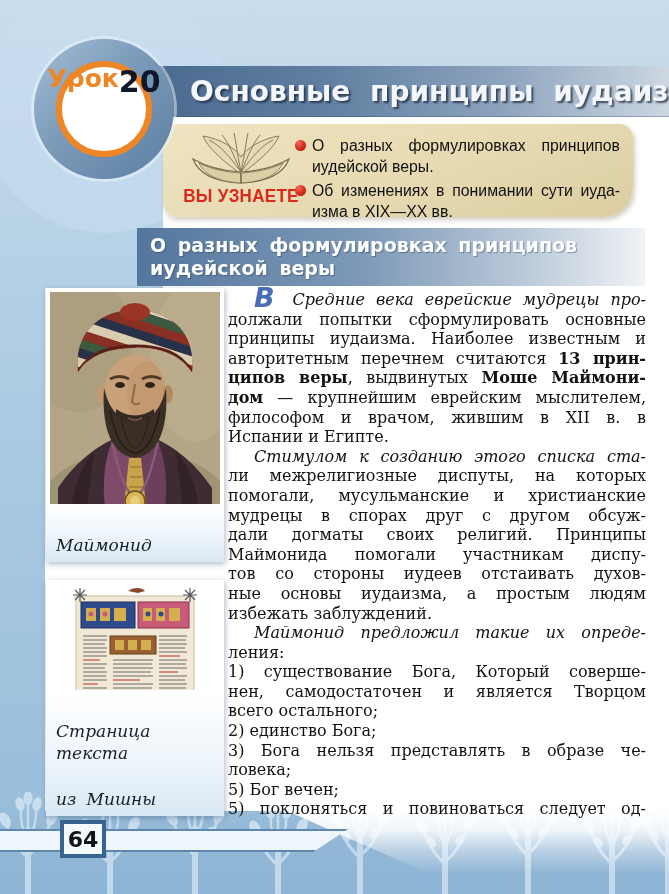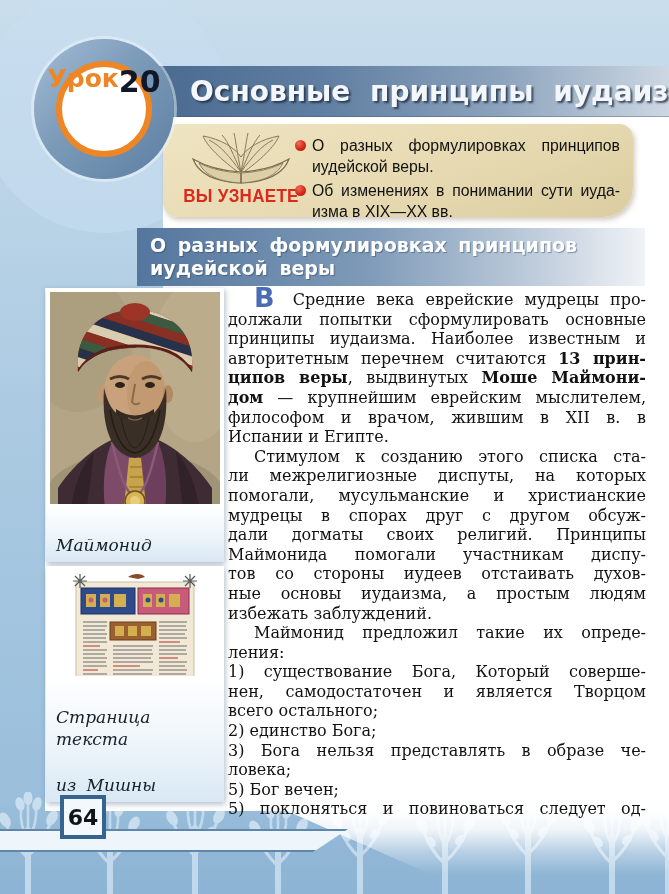--- a/index.html
+++ b/index.html
@@ -60,42 +60,42 @@
   .section-bar{position:absolute;left:137px;top:228px;width:508px;height:58px;z-index:4;
     background:linear-gradient(90deg,#54769e 0%,#7e9ab8 45%,#c2cfdd 80%,#f0f3f6 100%);
     padding:6px 0 0 13px;}
   .section-bar .ln{font-family:"DejaVu Sans",sans-serif;font-weight:bold;font-size:19px;line-height:23px;
     color:#fdfefe;word-spacing:5px;text-shadow:1px 1px 1px rgba(40,55,80,.45);}
 
   
   .figcard{position:absolute;left:46px;width:178px;background:#fff;z-index:3;
     box-shadow:1px 2px 6px rgba(50,80,110,.4);}
   .figcard.f1{top:288px;height:274px;}
-  .figcard.f2{top:566px;height:236px;}
+  .figcard.f2{top:580px;height:236px;}
   .figimg{position:absolute;left:4px;top:4px;}
   .figcap{position:absolute;left:0;bottom:0;width:100%;padding:6px 6px 6px 10px;
     background:linear-gradient(180deg,#ffffff 0%,#eef5fa 55%,#d9e8f4 100%);}
   .figcap .ln{font-family:"DejaVu Serif",serif;font-style:italic;font-size:17px;line-height:22px;
     color:#16202a;word-spacing:5px;margin-top:24px;}
 
   
   .article{position:absolute;left:228px;top:290px;width:418px;z-index:3;}
   .article .tl{font-family:"DejaVu Serif",serif;font-size:16px;line-height:19.6px;color:#121212;
     text-align:justify;text-align-last:justify;}
   .article .tl.end{text-align-last:left;}
-  .article .para.ind .tl:first-child{text-indent:26px;}
+  .article .para.ind .tl:first-child{text-indent:26px;font-style:italic;}
   .article b{font-weight:bold;}
   .dropcap{font-family:"DejaVu Sans",sans-serif;font-weight:bold;color:#4a6cb5;
     font-size:27px;line-height:1px;margin-right:7px;vertical-align:-2px;}
 
   
   .page-band{position:absolute;left:0;top:829px;width:348px;height:23px;z-index:3;
     background:#eef5fb;border-top:2px solid #5e87ab;border-bottom:2px solid #5e87ab;
     clip-path:polygon(0 0,100% 0,90% 100%,0 100%);}
-  .page-num-box{position:absolute;left:60px;top:795px;width:46px;height:44px;z-index:4;
+  .page-num-box{position:absolute;left:60px;top:820px;width:46px;height:38px;z-index:4;
     background:#f3f8fc;border:4px solid #36648e;display:flex;align-items:center;justify-content:center;
     font-family:"DejaVu Sans",sans-serif;font-weight:bold;font-size:22px;color:#101418;}
 </style>
 </head>
 <body>
 
 <div class="stage">
 
   <div class="halo"></div>
 

